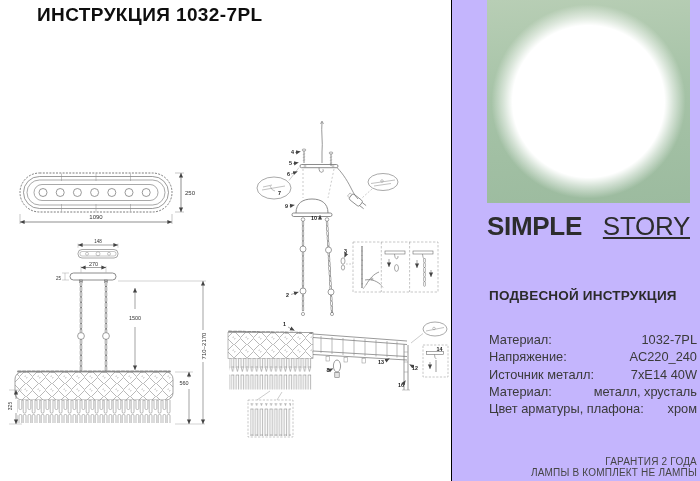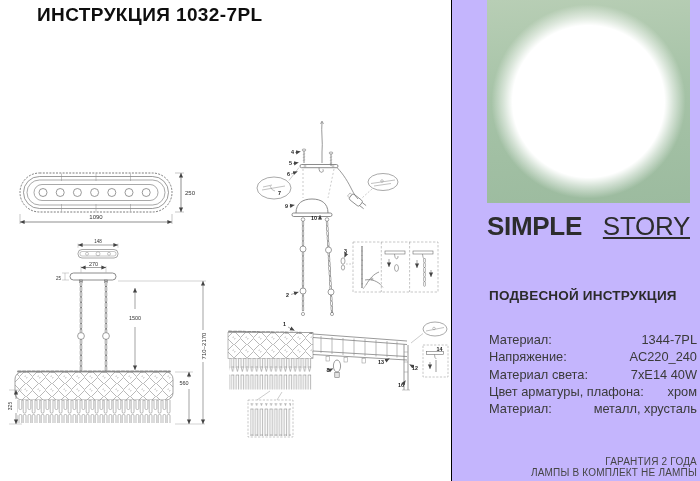--- a/index.html
+++ b/index.html
@@ -278,37 +278,37 @@
   <div class="logo"></div>
   <div class="brand">
     <span class="b1">SIMPLE</span>
     <span class="b2">STORY</span>
   </div>
   <div class="ptype">ПОДВЕСНОЙ ИНСТРУКЦИЯ</div>
 
   <div class="specs">
     <div class="row">
       <span>Материал:</span>
-      <span>1344-7PL</span>
+      <span>1032-7PL</span>
     </div>
     <div class="row">
       <span>Напряжение:</span>
       <span>AC220_240</span>
     </div>
     <div class="row">
-      <span>Материал света:</span>
+      <span>Источник металл:</span>
       <span>7xE14 40W</span>
+    </div>
+    <div class="row">
+      <span>Материал:</span>
+      <span>металл, хрусталь</span>
     </div>
     <div class="row">
       <span>Цвет арматуры, плафона:</span>
       <span>хром</span>
-    </div>
-    <div class="row">
-      <span>Материал:</span>
-      <span>металл, хрусталь</span>
     </div>
   </div>
 
   <div class="footer">
     <div>ГАРАНТИЯ 2 ГОДА</div>
     <div>ЛАМПЫ В КОМПЛЕКТ НЕ ЛАМПЫ</div>
   </div>
 </div>
 
 </body></html>

